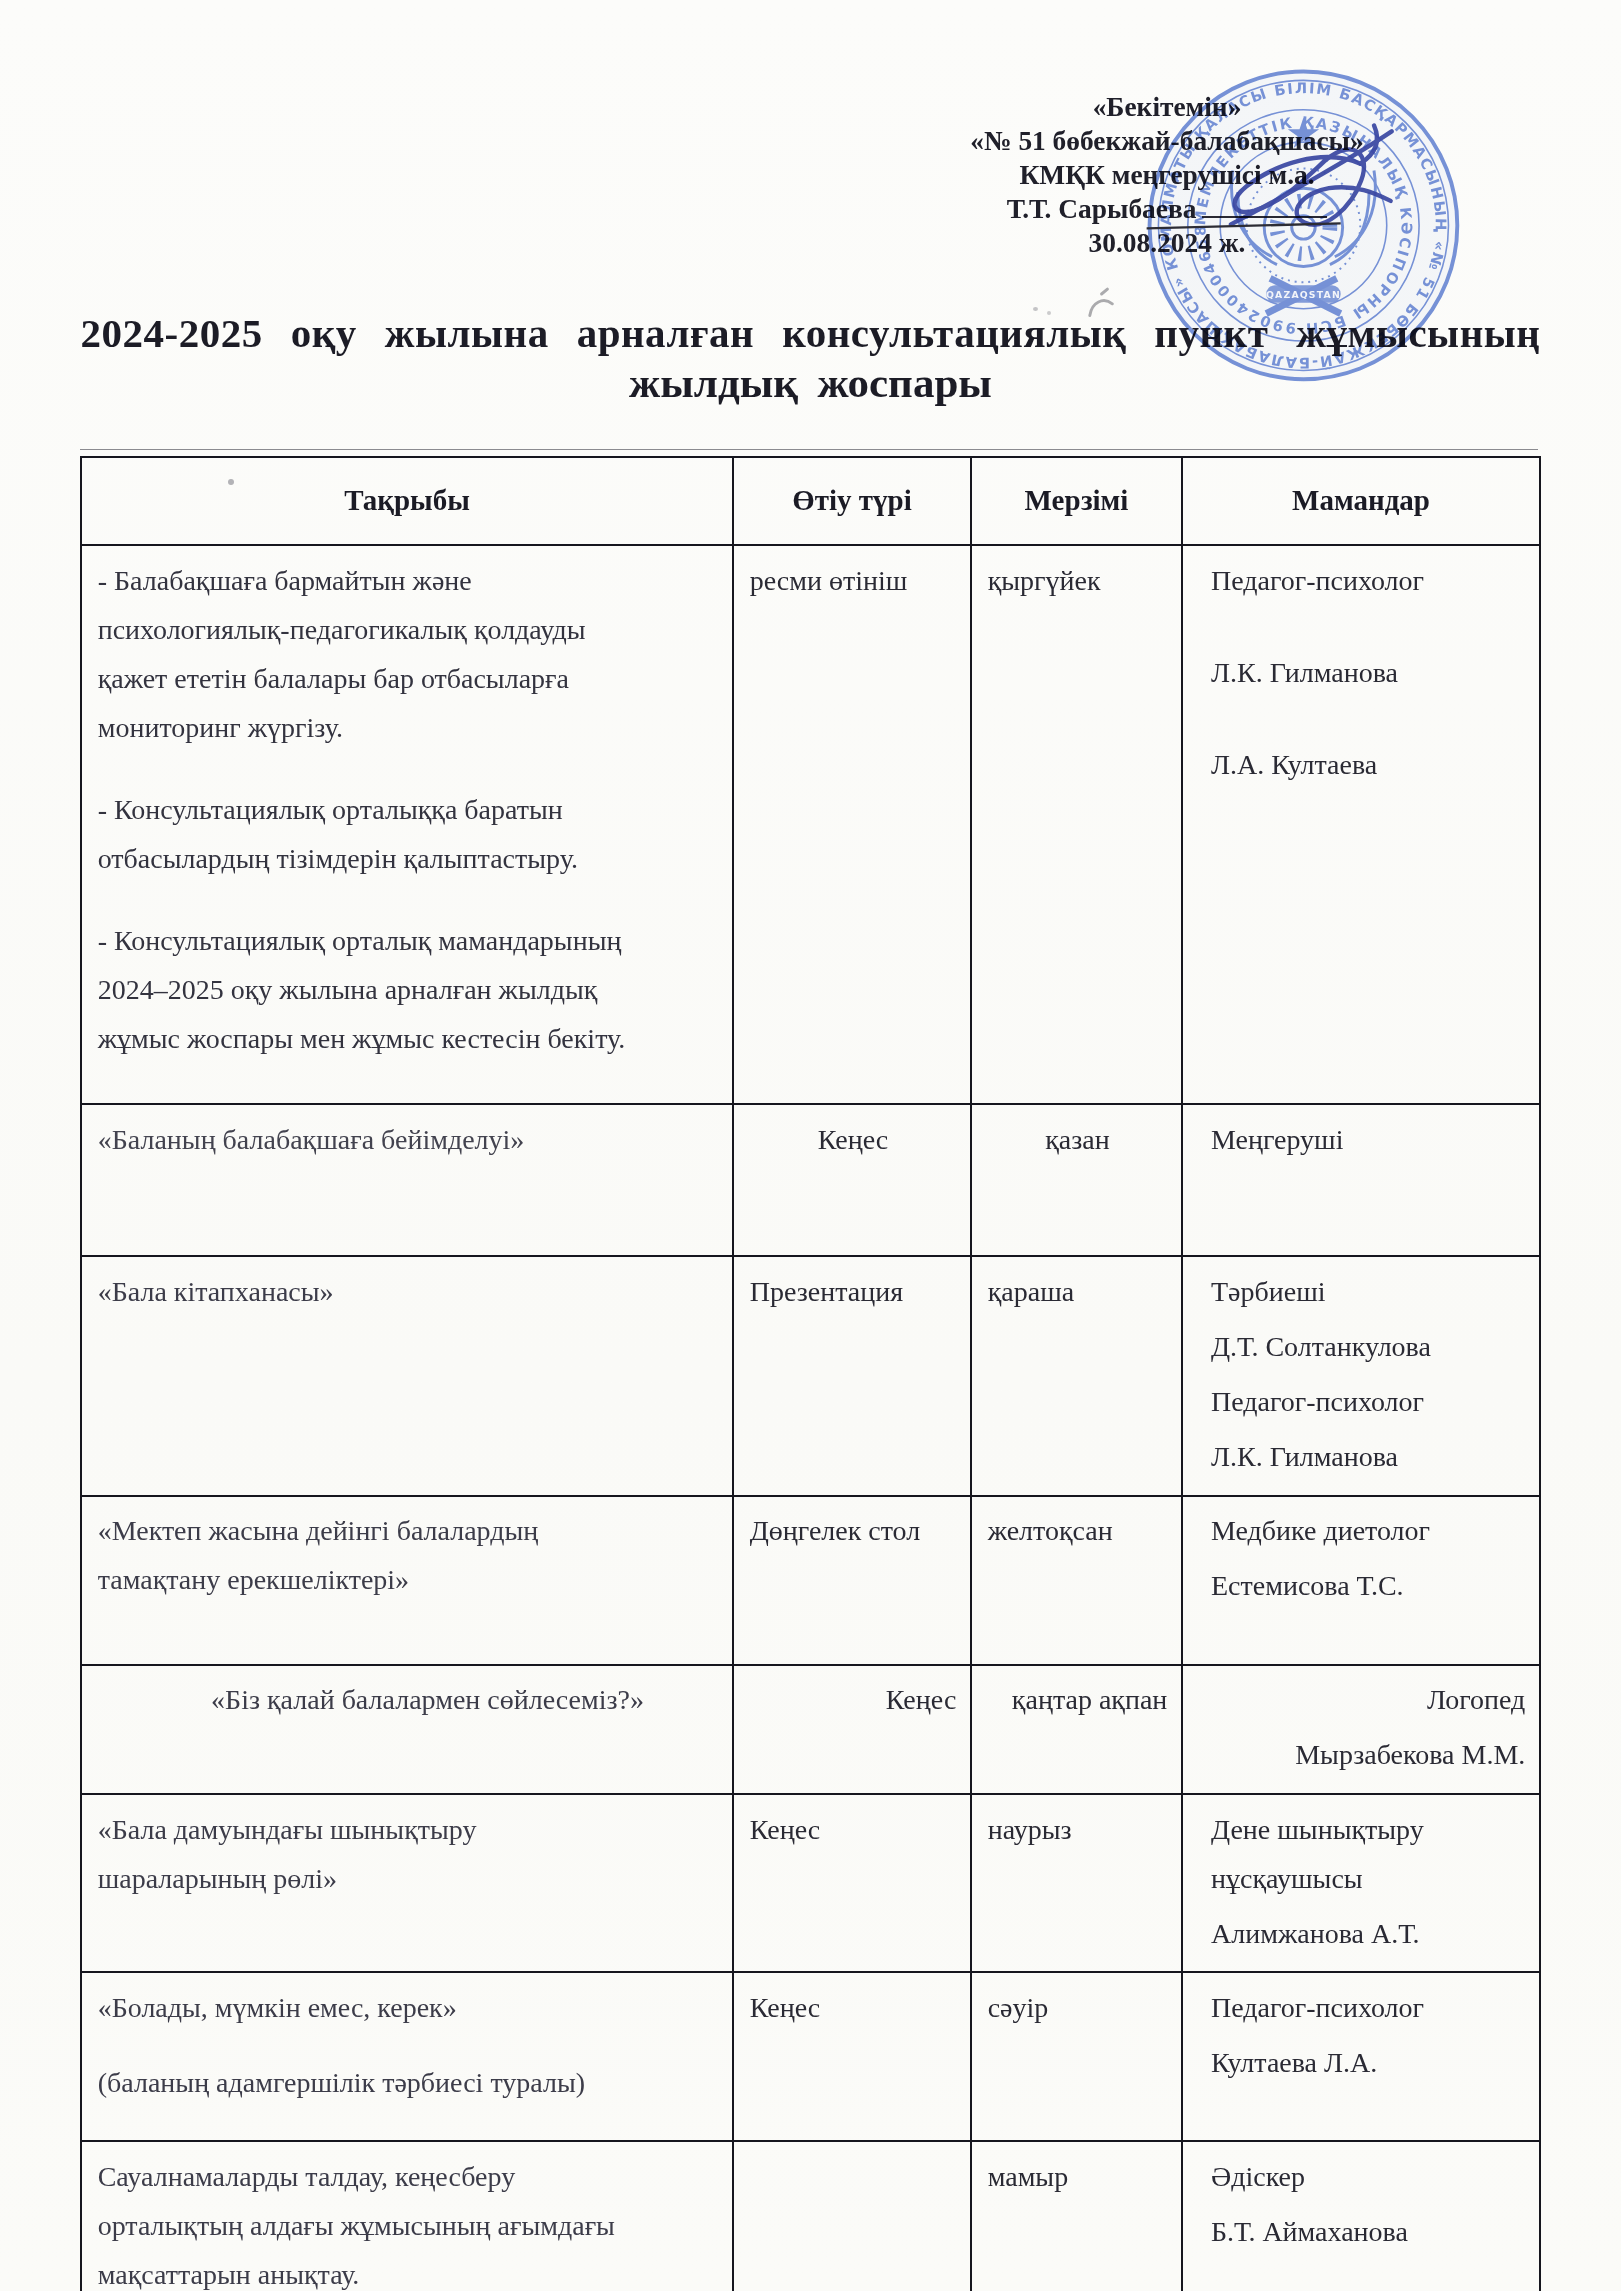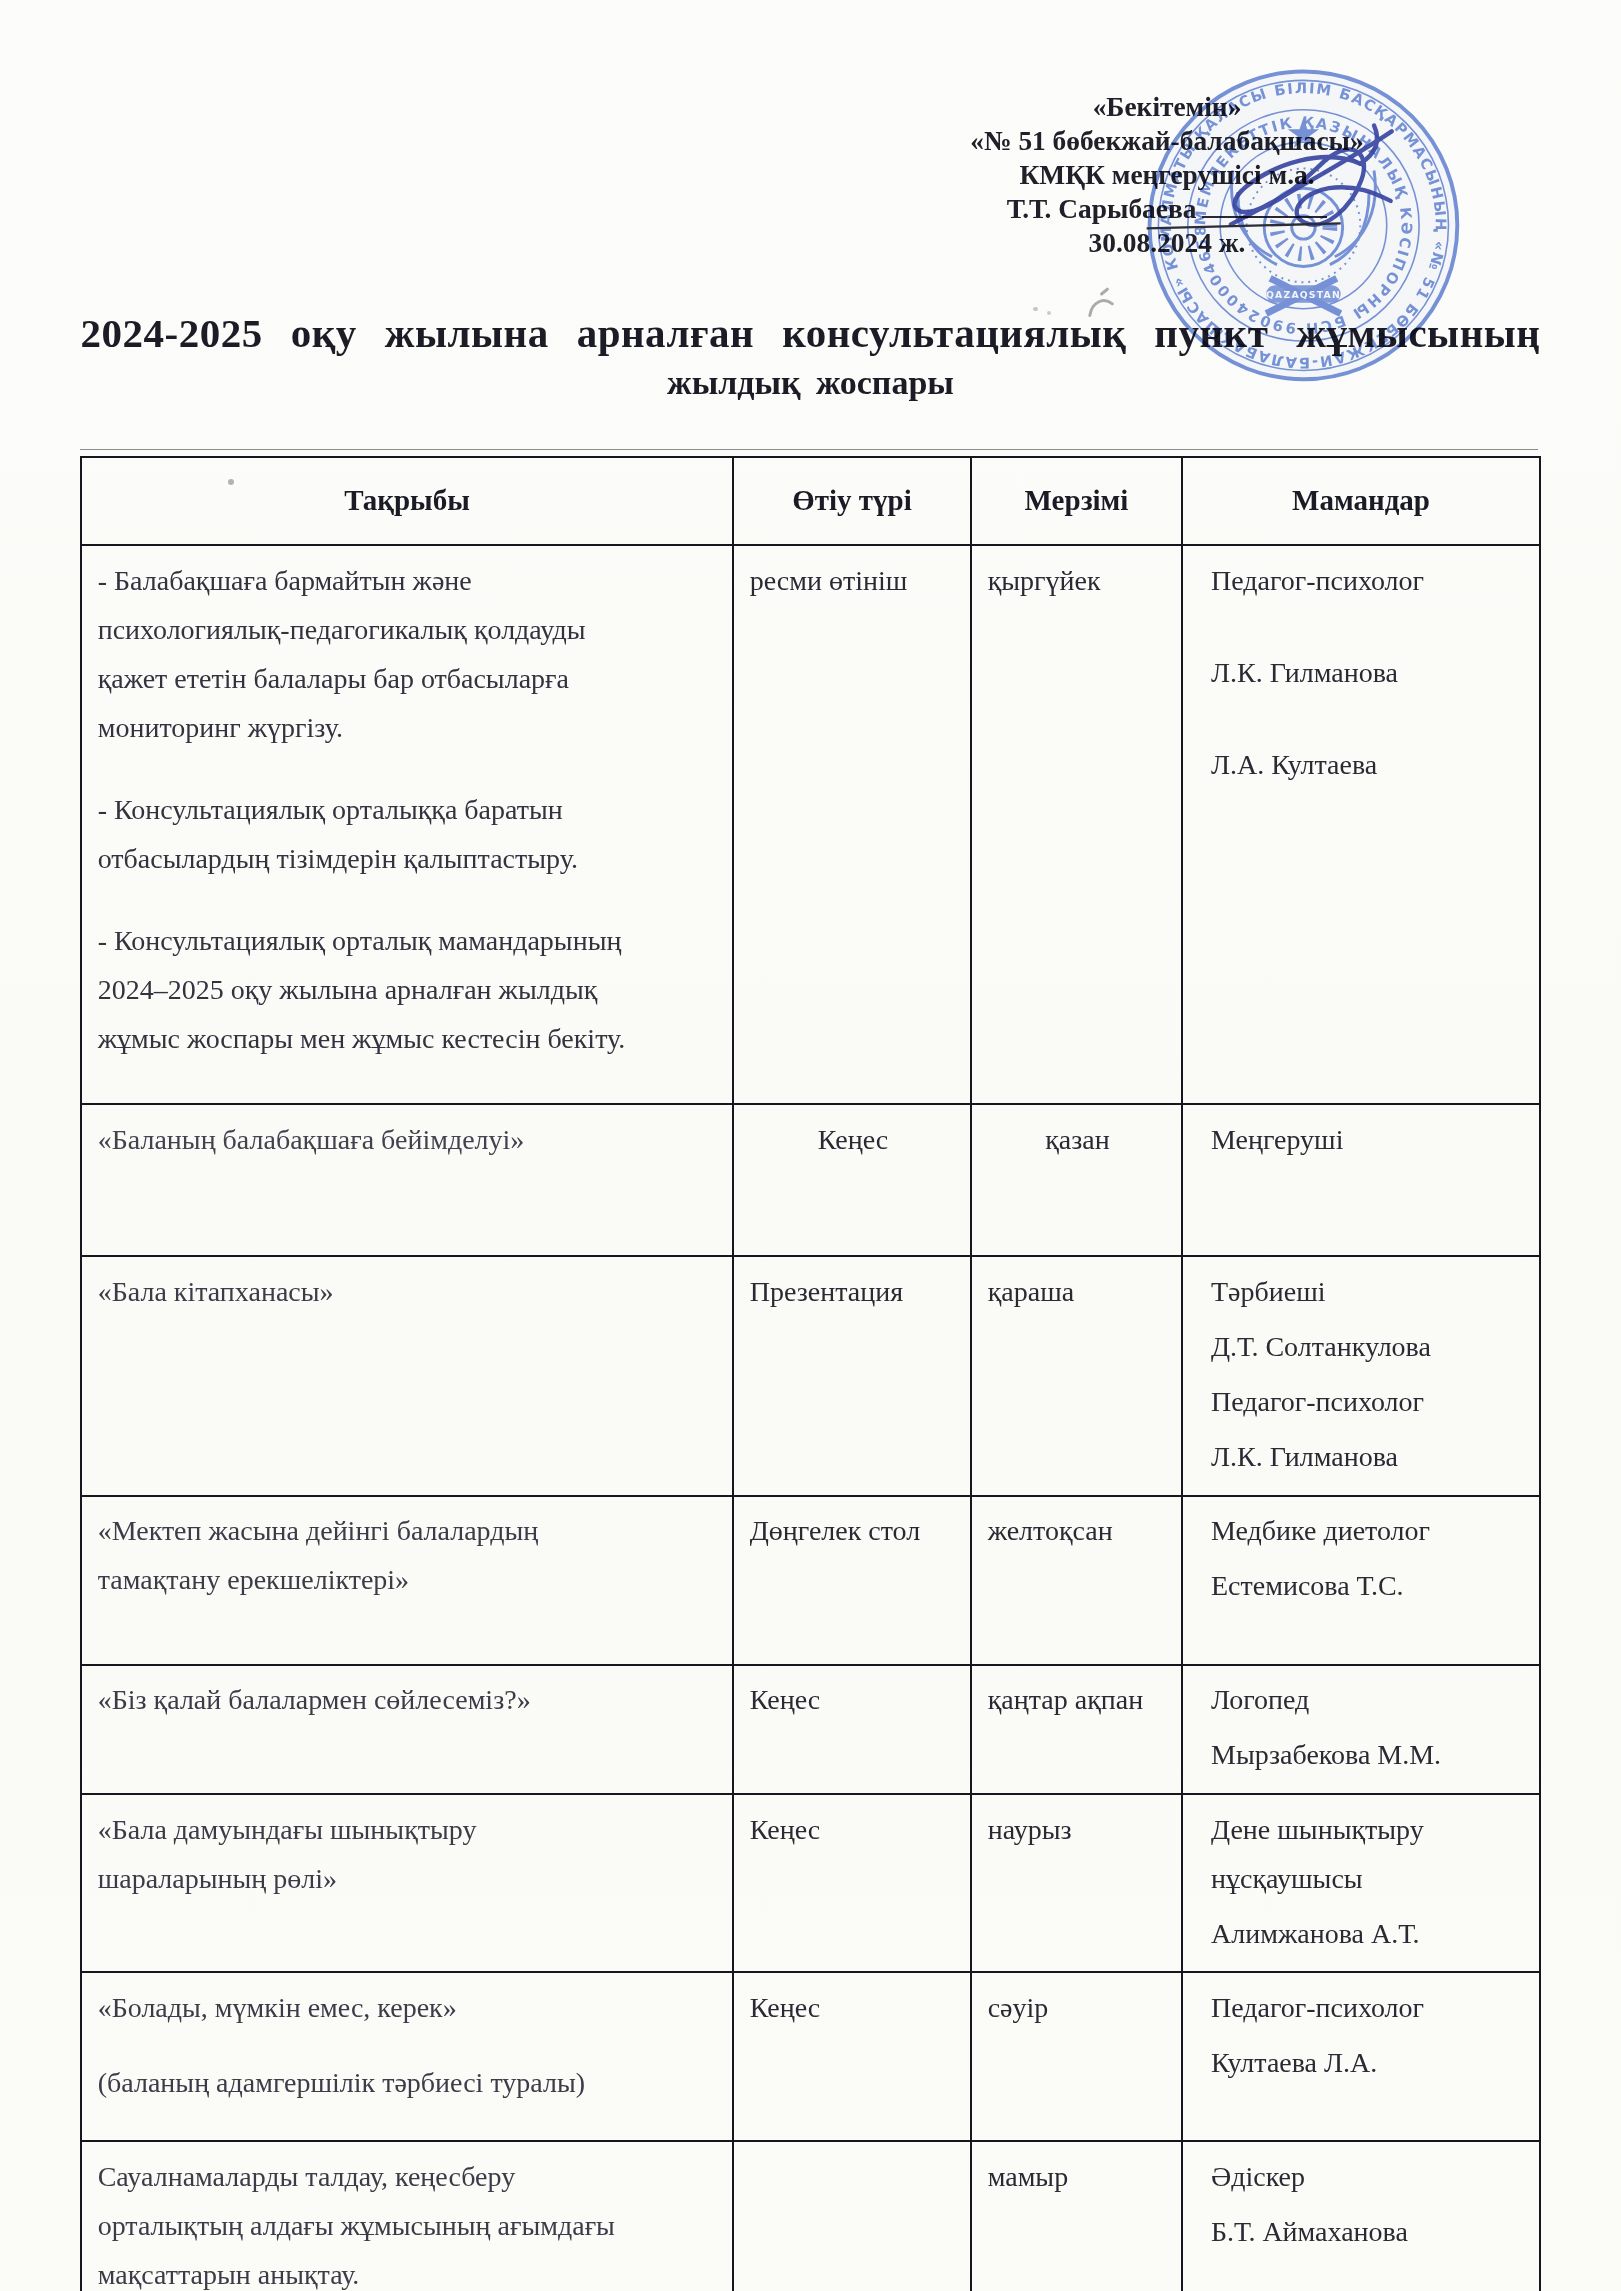--- a/index.html
+++ b/index.html
@@ -23,21 +23,21 @@
     display:inline-block;width:125px;border-bottom:2px solid #2a2a33;
     height:21.6px;margin-left:5.9px;
   }
 
   
   .doc-title{
     position:absolute;left:0;top:310px;width:1621px;text-align:center;
     font-weight:bold;color:#1c1c26;
   }
   .doc-title .t1{font-size:41px;line-height:47px;word-spacing:0.42em;letter-spacing:0.5px;}
-  .doc-title .t2{font-size:34px;line-height:47px;word-spacing:0.2em;margin-top:2px;}
+  .doc-title .t2{font-size:43px;line-height:47px;word-spacing:0.2em;margin-top:2px;}
 
   
   .plan-table{
     position:absolute;left:80px;top:456px;width:1458px;
     border-collapse:collapse;table-layout:fixed;
     background:transparent;
   }
   .plan-table col.c1{width:652px;}
   .plan-table col.c2{width:238px;}
   .plan-table col.c3{width:211px;}
@@ -155,21 +155,21 @@
           <td class="col-topic">
             <p>«Мектеп жасына дейінгі балалардың тамақтану ерекшеліктері»</p>
           </td>
           <td class="col-form">Дөңгелек стол</td>
           <td class="col-date">желтоқсан</td>
           <td class="col-spec">
             <p>Медбике диетолог</p>
             <p>Естемисова Т.С.</p>
           </td>
         </tr>
-        <tr style="height: 123px;">
+        <tr style="height: 123px; text-align: right;">
           <td class="col-topic">
             <p>«Біз қалай  балалармен  сөйлесеміз?»</p>
           </td>
           <td class="col-form">Кеңес</td>
           <td class="col-date">қаңтар ақпан</td>
           <td class="col-spec">
             <p>Логопед</p>
             <p>Мырзабекова М.М.</p>
           </td>
         </tr>

